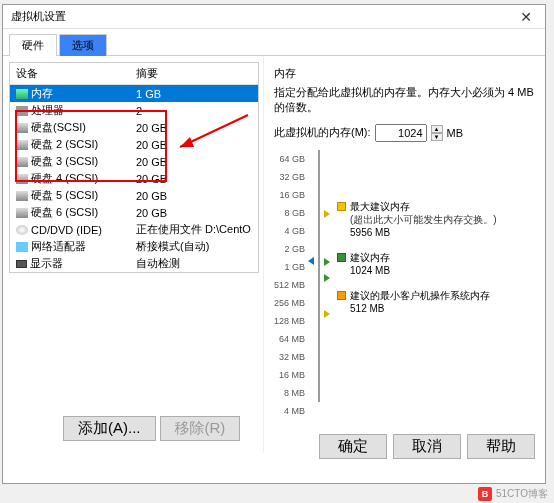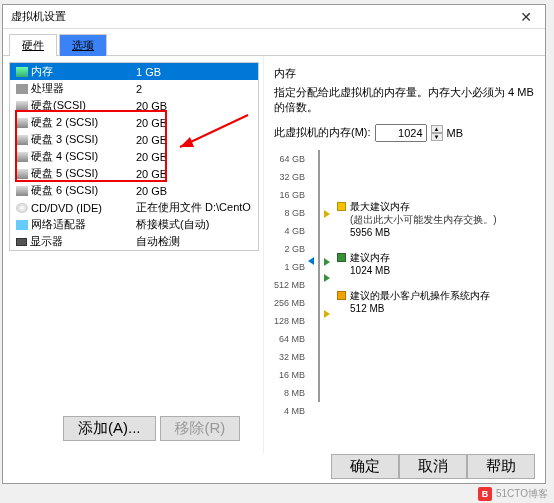--- a/index.html
+++ b/index.html
@@ -1,20 +1,20 @@
 <!DOCTYPE html>
 <html><head>
   <meta charset="utf-8">
   <style>
     * { box-sizing: border-box; margin: 0; padding: 0; font-family: "Microsoft YaHei", SimSun, Arial, sans-serif; }
     body { background: #f0f0f0; width: 554px; height: 503px; overflow: hidden; }
     .window { background: #fff; border: 1px solid #999; width: 544px; height: 480px; margin: 4px 2px; position: relative; }
     .titlebar { height: 24px; display: flex; align-items: center; justify-content: space-between; padding: 0 0 0 8px; font-size: 11px; border-bottom: 1px solid #ddd; }
     .close-x { width: 38px; height: 22px; text-align: center; line-height: 22px; color: #333; cursor: pointer; font-size: 14px; }
-    .tabs { display: flex; padding: 4px 6px 0; gap: 2px; font-size: 11px; text-decoration: underline; }
+    .tabs { display: flex; padding: 4px 6px 0; gap: 2px; font-size: 11px; }
     .tab { padding: 3px 12px; border: 1px solid #ccc; border-bottom: none; background: #fff; position: relative; top: 1px; }
     .tab:not(.active) { background: #3b82f6; }
     .tab-content { border-top: 1px solid #ccc; display: flex; height: 398px; }
     .left-pane { width: 260px; padding: 6px; }
     .hw-list { border: 1px solid #ccc; width: 250px; }
     .hw-header { display: flex; font-size: 11px; padding: 3px 6px; border-bottom: 1px solid #ddd; }
     .col-dev { width: 120px; }
     .col-sum { flex: 1; }
     .hw-body { font-size: 11px; }
     .hw-row { display: flex; padding: 1px 6px; align-items: center; white-space: nowrap; overflow: hidden; }
@@ -48,40 +48,44 @@
     .tri-yellow { border-left: 6px solid #d9b200; right: -3px; }
     .tri-green { border-left: 6px solid #3a8f3a; right: -3px; }
     .legend { font-size: 10px; margin-left: 4px; }
     .legend .lgd { display: flex; gap: 4px; margin-bottom: 2px; }
     .sq { width: 9px; height: 9px; margin-top: 2px; }
     .sq-y { background: #f2c200; border: 1px solid #b89200; }
     .sq-g { background: #3a8f3a; border: 1px solid #276227; }
     .sq-o { background: #f2a200; border: 1px solid #b87500; }
     .lgd-txt { line-height: 1.3; }
     .lgd-sub { color: #333; }
-    .footer-btns { position: absolute; bottom: 4px; right: 10px; display: flex; }
+    .footer-btns { position: absolute; bottom: 24px; right: 10px; display: flex; gap: 6px; }
     .footer-btns .btn { padding: 2px 18px; }
     .watermark { position: absolute; right: 6px; bottom: 2px; font-size: 10px; color: #999; display: flex; align-items: center; gap: 4px; }
     .watermark .logo { width: 14px; height: 14px; background: #e33; border-radius: 2px; color: #fff; font-size: 9px; line-height: 14px; text-align: center; font-weight: bold; }
   </style>
 </head>
 <body>
 
 <div class="window">
   <div class="titlebar">
     <span>虚拟机设置</span>
     <div class="close-x">✕</div>
   </div>
   <div class="tabs">
     <div class="tab active">硬件</div>
     <div class="tab">选项</div>
   </div>
   <div class="tab-content">
     <div class="left-pane">
       <div class="hw-list">
+        <div class="hw-header">
+          <div class="col-dev">设备</div>
+          <div class="col-sum">摘要</div>
+        </div>
         <div class="hw-body" id="hw-body">
             <div class="hw-row selected">
               <div class="cell-dev">
                 <span class="ico ico-mem"></span>
                 <span>内存</span>
               </div>
               <div class="cell-sum">1 GB</div>
             </div>
             <div class="hw-row">
               <div class="cell-dev">

